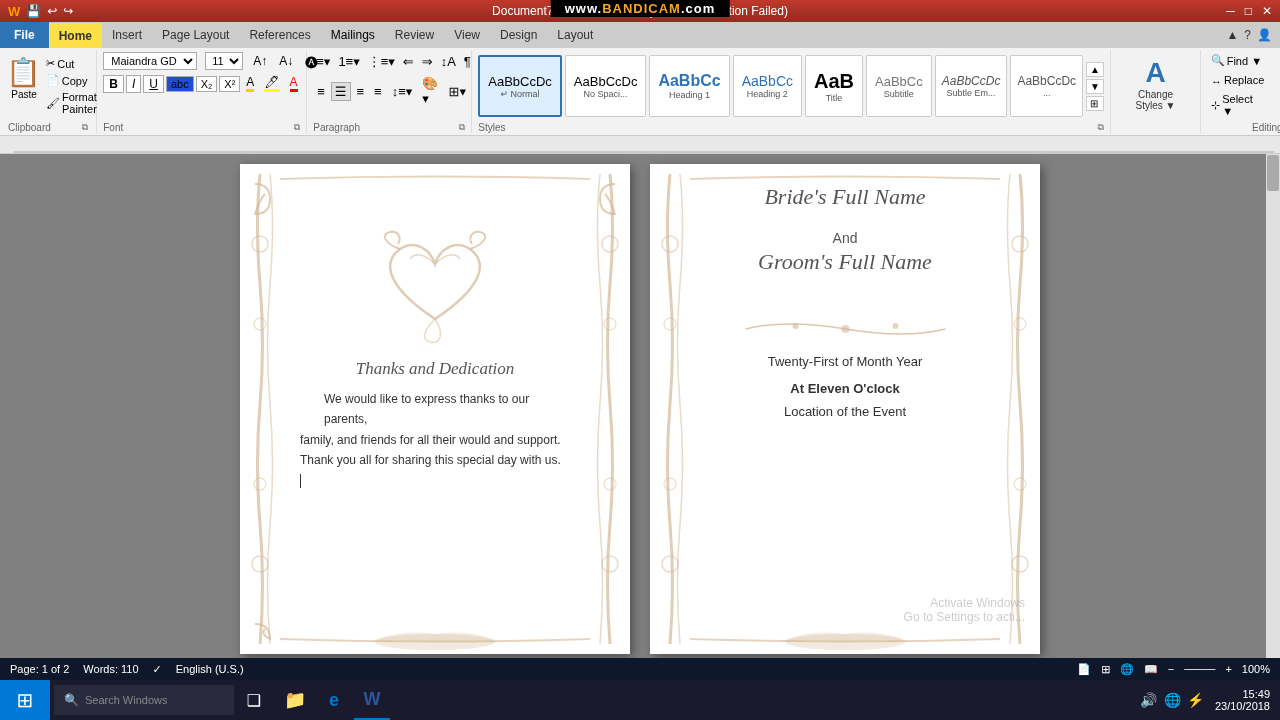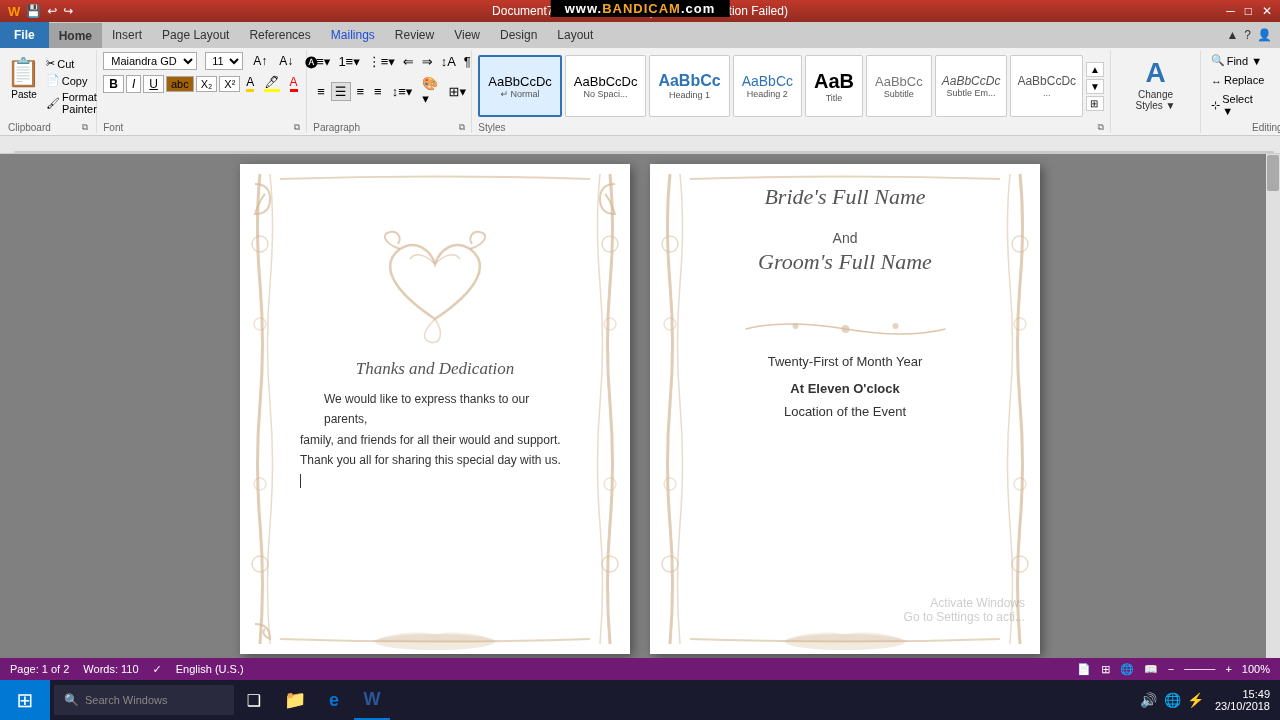--- a/index.html
+++ b/index.html
@@ -26,33 +26,33 @@
 </div>
 
 <div style="position:absolute;top:0;left:50%;transform:translateX(-50%);background:#000;color:#f5a623;font-size:13px;font-weight:bold;padding:1px 14px;z-index:100;letter-spacing:1px;">
   <span style="color:white;">www.</span><span>BANDICAM</span><span style="color:white;">.com</span>
 </div>
 
 <div style="display:flex;align-items:center;background:#ccc;height:26px;padding-left:0;">
   <div style="background:#2e74b5;color:white;padding:0 14px;height:26px;line-height:26px;font-size:12px;cursor:pointer;font-weight:bold;">
     <span>File</span>
   </div>
-  <div style="padding:0 10px;height:26px;line-height:26px;font-size:12px;cursor:pointer;background:#a3a3a3;border-top:1px solid #ccc;font-weight:bold;color:#333;">
+  <div style="padding:0 10px;height:26px;line-height:26px;font-size:12px;cursor:pointer;background:#fde047;border-top:1px solid #ccc;font-weight:bold;color:#333;">
     <span>Home</span>
   </div>
   <div style="padding:0 10px;height:26px;line-height:26px;font-size:12px;cursor:pointer;color:#333;">
     <span>Insert</span>
   </div>
   <div style="padding:0 10px;height:26px;line-height:26px;font-size:12px;cursor:pointer;color:#333;">
     <span>Page Layout</span>
   </div>
   <div style="padding:0 10px;height:26px;line-height:26px;font-size:12px;cursor:pointer;color:#333;">
     <span>References</span>
   </div>
-  <div style="padding:0 10px;height:26px;line-height:26px;font-size:12px;cursor:pointer;color:#1d4ed8;">
+  <div style="padding:0 10px;height:26px;line-height:26px;font-size:12px;cursor:pointer;color:#000000;">
     <span>Mailings</span>
   </div>
   <div style="padding:0 10px;height:26px;line-height:26px;font-size:12px;cursor:pointer;color:#333;">
     <span>Review</span>
   </div>
   <div style="padding:0 10px;height:26px;line-height:26px;font-size:12px;cursor:pointer;color:#333;">
     <span>View</span>
   </div>
   <div style="padding:0 10px;height:26px;line-height:26px;font-size:12px;cursor:pointer;color:#333;">
     <span>Design</span>
@@ -106,21 +106,21 @@
           <option>11</option>
         </select>
         <span style="cursor:pointer;font-size:12px;padding:1px 2px;">A↑</span>
         <span style="cursor:pointer;font-size:12px;padding:1px 2px;">A↓</span>
         <span style="cursor:pointer;font-size:12px;padding:1px 2px;">🅐</span>
       </div>
       <div style="display:flex;gap:2px;align-items:center;">
         <button style="border:1px solid #aaa;padding:1px 5px;font-size:12px;font-weight:bold;background:white;cursor:pointer;">B</button>
         <button style="border:1px solid #aaa;padding:1px 5px;font-size:12px;font-style:italic;background:white;cursor:pointer;">I</button>
         <button style="border:1px solid #aaa;padding:1px 5px;font-size:12px;text-decoration:underline;background:white;cursor:pointer;">U</button>
-        <button style="border:1px solid #aaa;padding:1px 4px;font-size:11px;background:#a16207;cursor:pointer;">abc</button>
+        <button style="border:1px solid #aaa;padding:1px 4px;font-size:11px;background:#1d4ed8;cursor:pointer;">abc</button>
         <button style="border:1px solid #aaa;padding:1px 4px;font-size:11px;background:white;cursor:pointer;">X₂</button>
         <button style="border:1px solid #aaa;padding:1px 4px;font-size:11px;background:white;cursor:pointer;">X²</button>
         <span style="cursor:pointer;padding:1px 3px;font-size:12px;border:1px solid transparent;">A<span style="display:block;height:3px;background:#ffcc00;"></span></span>
         <span style="cursor:pointer;padding:1px 3px;font-size:12px;border:1px solid transparent;">🖊<span style="display:block;height:3px;background:#ffff00;"></span></span>
         <span style="cursor:pointer;padding:1px 3px;font-size:12px;border:1px solid transparent;color:red;">A<span style="display:block;height:3px;background:red;"></span></span>
       </div>
     </div>
     <div style="font-size:10px;color:#666;text-align:center;margin-top:2px;display:flex;align-items:center;justify-content:space-between;">
       <span>Font</span>
       <span style="font-size:9px;">⧉</span>
@@ -359,21 +359,21 @@
     </div>
 
     <div style="position:absolute;bottom:30px;right:15px;color:rgba(130,130,130,0.4);font-size:12px;text-align:right;">
       <div>Activate Windows</div>
       <div>Go to Settings to acti...</div>
     </div>
   </div>
 
 </div>
 
-<div style="position:fixed;bottom:40px;left:0;right:0;height:22px;background:#701a75;display:flex;align-items:center;justify-content:space-between;padding:0 10px;color:white;font-size:11px;z-index:50;">
+<div style="position:fixed;bottom:40px;left:0;right:0;height:22px;background:#0f172a;display:flex;align-items:center;justify-content:space-between;padding:0 10px;color:white;font-size:11px;z-index:50;">
   <div style="display:flex;gap:14px;align-items:center;">
     <span>Page: 1 of 2</span>
     <span>Words: 110</span>
     <span style="cursor:pointer;">✓</span>
     <span style="cursor:pointer;">English (U.S.)</span>
   </div>
   <div style="display:flex;gap:10px;align-items:center;">
     <span style="cursor:pointer;">📄</span>
     <span style="cursor:pointer;">⊞</span>
     <span style="cursor:pointer;">🌐</span>

